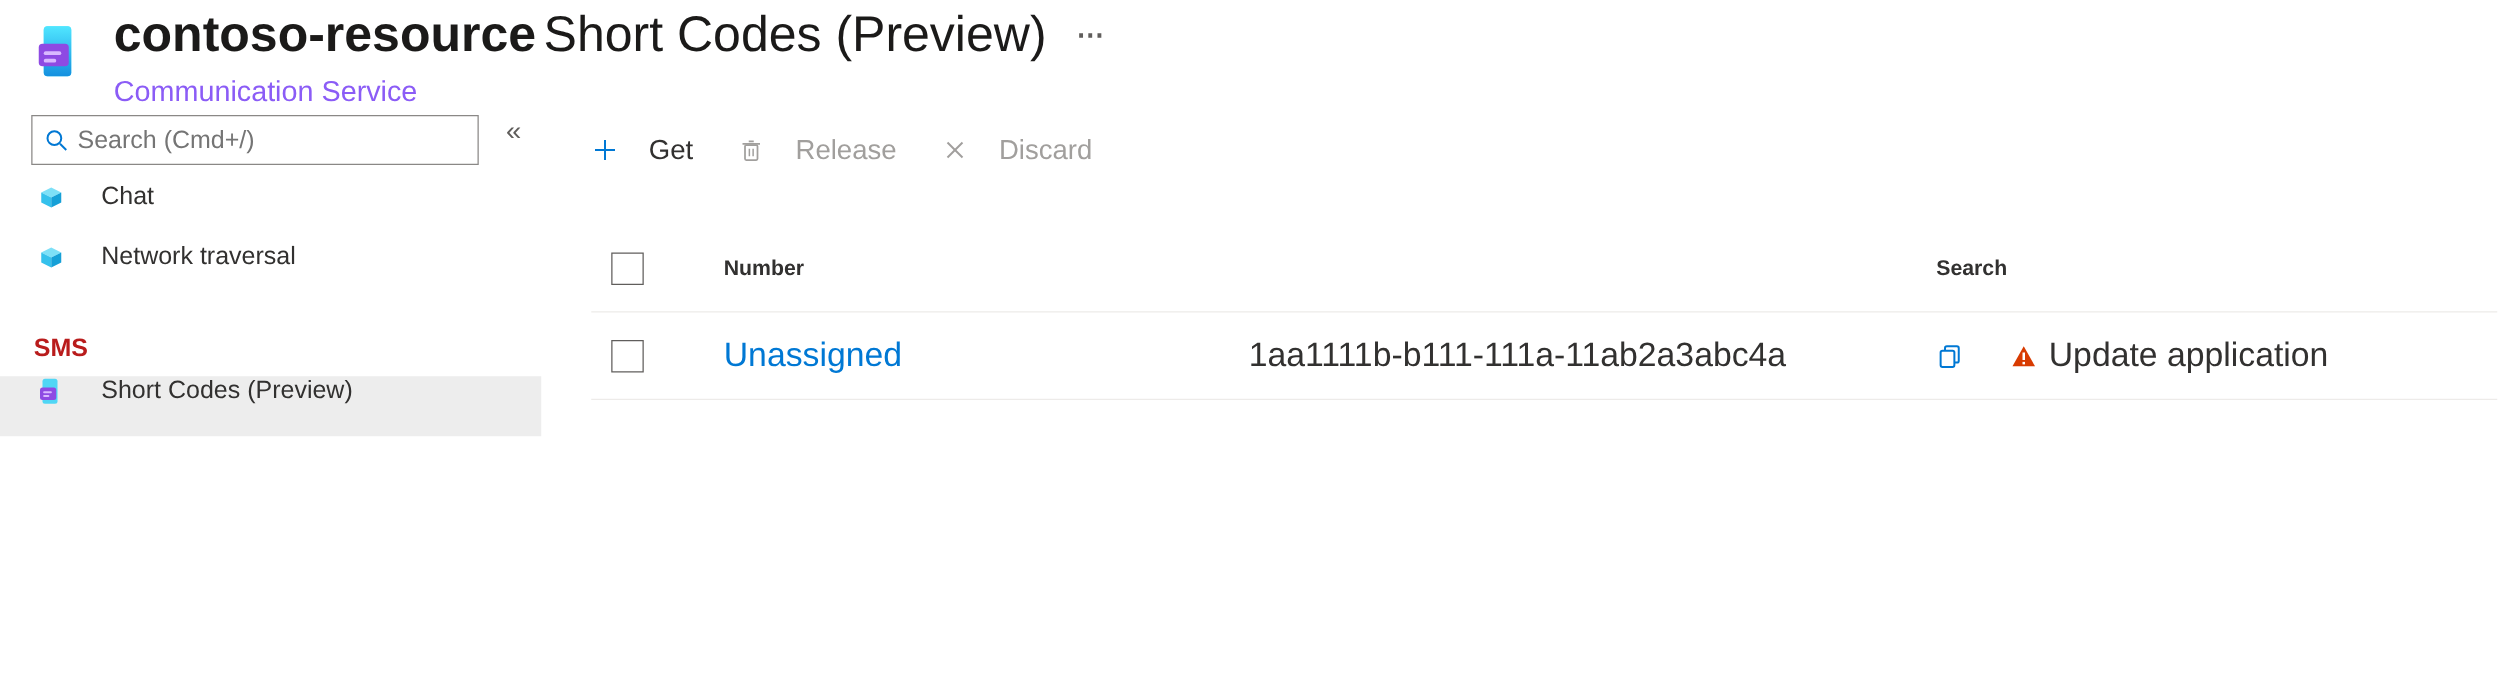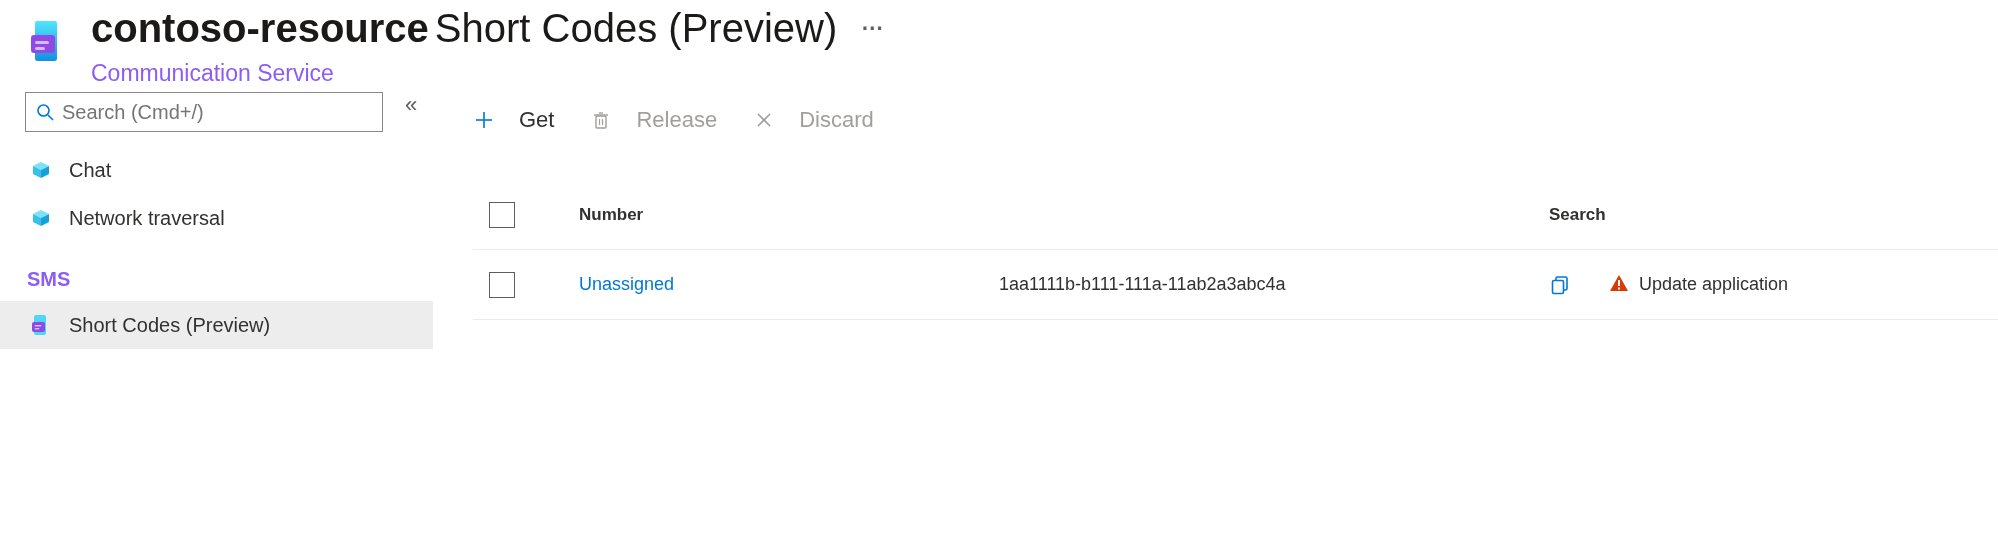--- a/index.html
+++ b/index.html
@@ -85,34 +85,34 @@
   }
   .collapse-btn {
     color: #605e5c; font-size: 22px;
     width: 28px; text-align: center;
   }
 
   .nav-list { margin-top: 14px; }
   .nav-item {
     height: 48px;
     display: flex;
-    align-items: center;
-    gap: 16px;
+    align-items: flex-start;
+    gap: 28px;
     padding-left: 4px;
     font-size: 20px;
     color: #323130;
   }
   .nav-item .icon-slot {
     width: 24px; height: 24px;
     display: flex; align-items: center; justify-content: center;
   }
   .nav-section-label {
     font-size: 20px;
     font-weight: 600;
-    color: #8b5cf6;
+    color: #b91c1c;
     padding: 26px 0 10px 2px;
   }
   .nav-item.selected {
     background: #ededed;
     margin-left: -25px;
     padding-left: 29px;
     width: calc(100% + 25px);
   }
 
   
@@ -147,30 +147,30 @@
     min-height: 70px;
     padding-left: 16px;
   }
   .throw {
     font-size: 17px;
     font-weight: 600;
     color: #323130;
     border-bottom: 1px solid #edebe9;
   }
   .trow {
-    font-size: 18px;
+    font-size: 27px;
     border-bottom: 1px solid #edebe9;
   }
   .chk {
     width: 26px; height: 26px;
     border: 1.5px solid #605e5c;
     background: #fff;
   }
   .link { color: #0078d4; }
-  .status-cell { display: flex; align-items: flex-start; gap: 10px; }
+  .status-cell { display: flex; align-items: center; gap: 10px; }
   .copy-icon { color: #0078d4; }
   .warn-tri {
     width: 20px; height: 18px;
     display: inline-block;
   }
 
   
   svg { display: block; }
 </style>
 </head>

